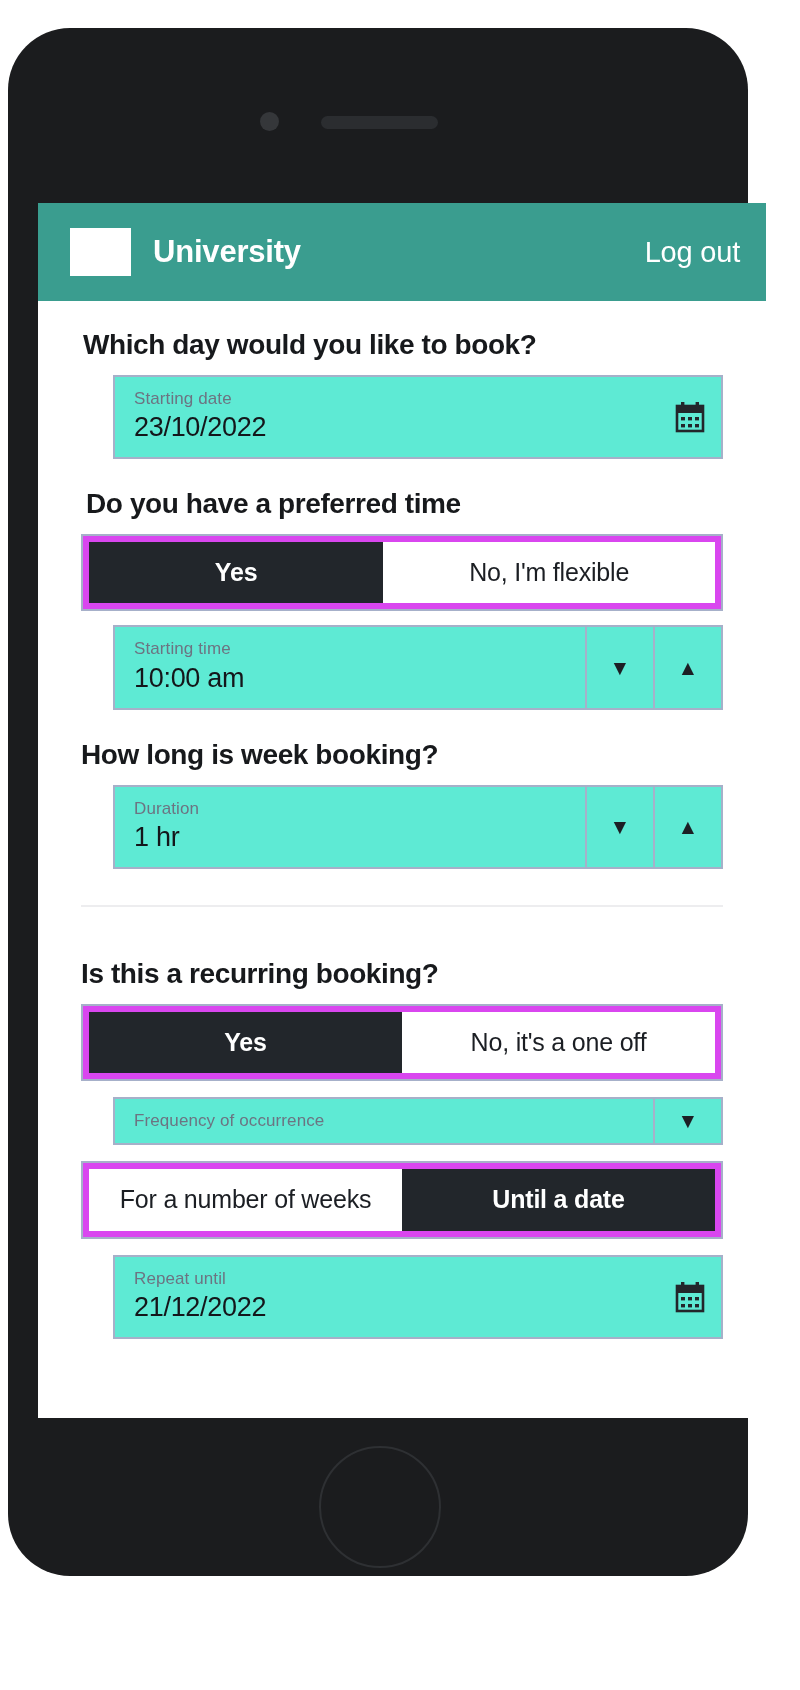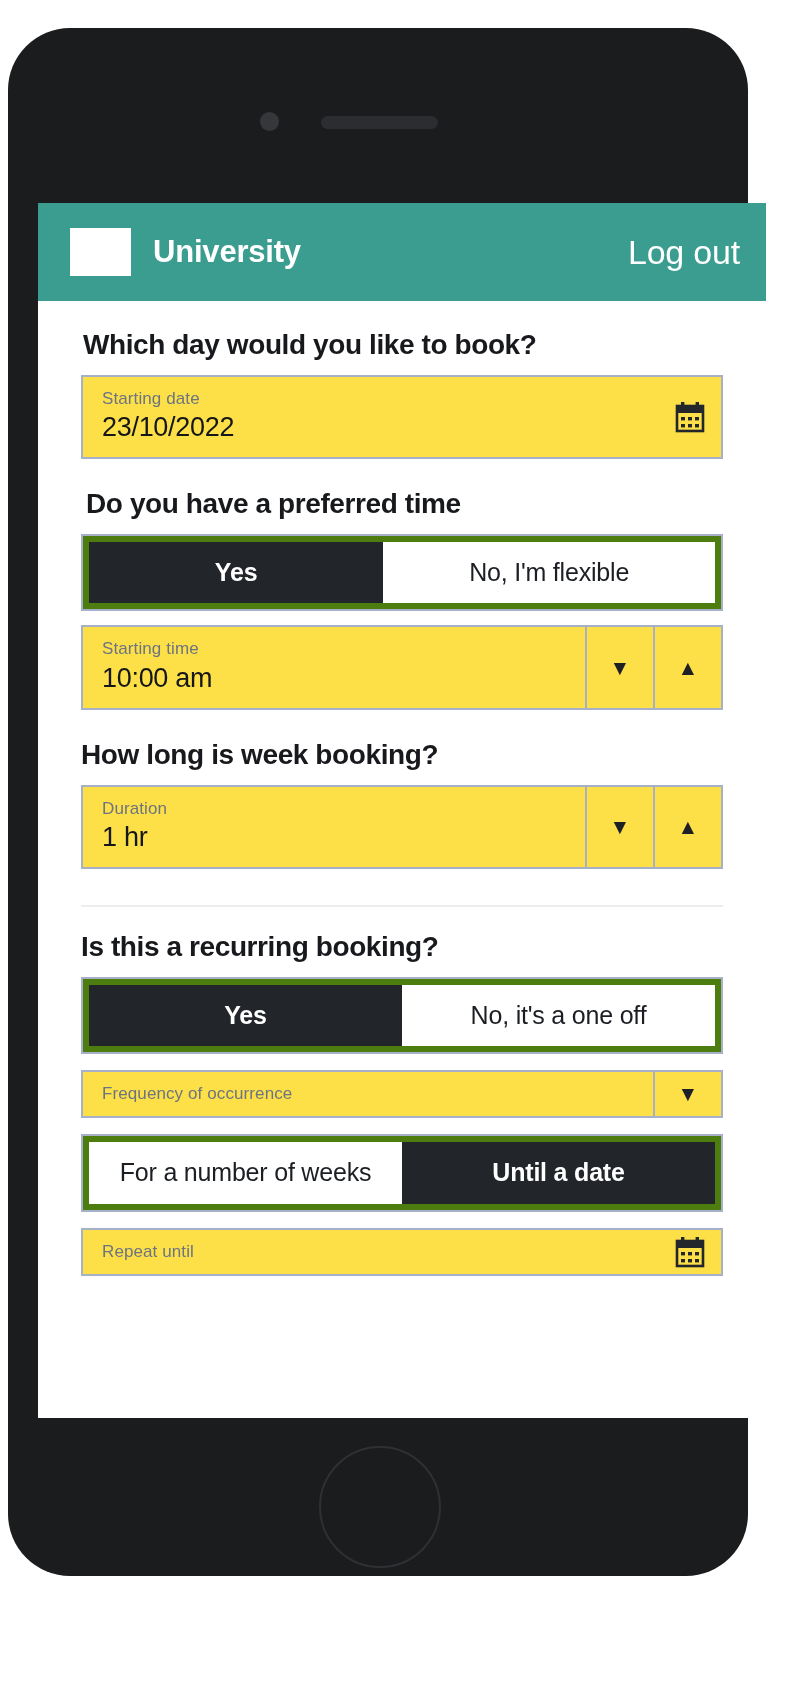--- a/index.html
+++ b/index.html
@@ -89,48 +89,49 @@
   .appbar-title {
     color: #ffffff;
     font-size: 31px;
     font-weight: bold;
     margin-left: 22px;
     letter-spacing: -0.2px;
   }
   .appbar-spacer { flex: 1 1 auto; }
   .logout {
     color: #ffffff;
-    font-size: 34px;
+    font-size: 29px;
     font-weight: normal;
     letter-spacing: -0.2px;
   }
 
   
   .form {
     padding: 0 43px;
   }
 
   .question {
     font-size: 28px;
     font-weight: bold;
     color: #17191c;
     letter-spacing: -0.4px;
     line-height: 1.1;
   }
   .q1 { margin: 29px 0 14px 2px; }
   .q2 { margin: 30px 0 14px 5px; }
   .q3 { margin: 30px 0 14px 0px; }
-  .q4 { margin: 25px 0 14px 0px; }
+  .q4 { margin: 52px 0 14px 0px; }
 
   
   .field {
     border: 2px solid #a6b0c9;
-    background: #fde047;
+    background: #5eead4;
     display: flex;
     align-items: stretch;
+    margin-left: 32px;
   }
 
   .field-main {
     flex: 1 1 auto;
     padding: 11px 0 12px 19px;
     min-width: 0;
   }
   .field-label {
     font-size: 17px;
     color: #6c7482;
@@ -161,21 +162,21 @@
     display: flex;
     align-items: center;
     justify-content: center;
     font-size: 21px;
     color: #1c1f24;
   }
 
   
   .segmented {
     border: 2px solid #a6b0c9;
-    background: #4d7c0f;
+    background: #d946ef;
     display: flex;
     align-items: flex-start;
     padding: 6px;
   }
   .seg {
     display: flex;
     align-items: center;
     justify-content: center;
     text-align: center;
     font-size: 25px;
@@ -318,20 +319,21 @@
         <div class="segmented">
           <div class="seg seg-half off">For a number of weeks</div>
           <div class="seg seg-half on">Until a date</div>
         </div>
 
         <div class="gap-md"></div>
 
         <div class="field">
           <div class="field-main">
             <div class="field-label">Repeat until</div>
+            <div class="field-value">21/12/2022</div>
           </div>
           <div class="field-icon">
             <svg class="cal-ico" width="30" height="32" viewBox="0 0 30 32">
               <rect x="2" y="5" width="26" height="25" fill="none" stroke="#23262b" stroke-width="2.6"></rect>
               <rect x="2" y="5" width="26" height="7" fill="#23262b"></rect>
               <rect x="6" y="1" width="3.4" height="6" fill="#23262b"></rect>
               <rect x="20.6" y="1" width="3.4" height="6" fill="#23262b"></rect>
               <rect x="6" y="16" width="4" height="3.4" fill="#23262b"></rect>
               <rect x="13" y="16" width="4" height="3.4" fill="#23262b"></rect>
               <rect x="20" y="16" width="4" height="3.4" fill="#23262b"></rect>

